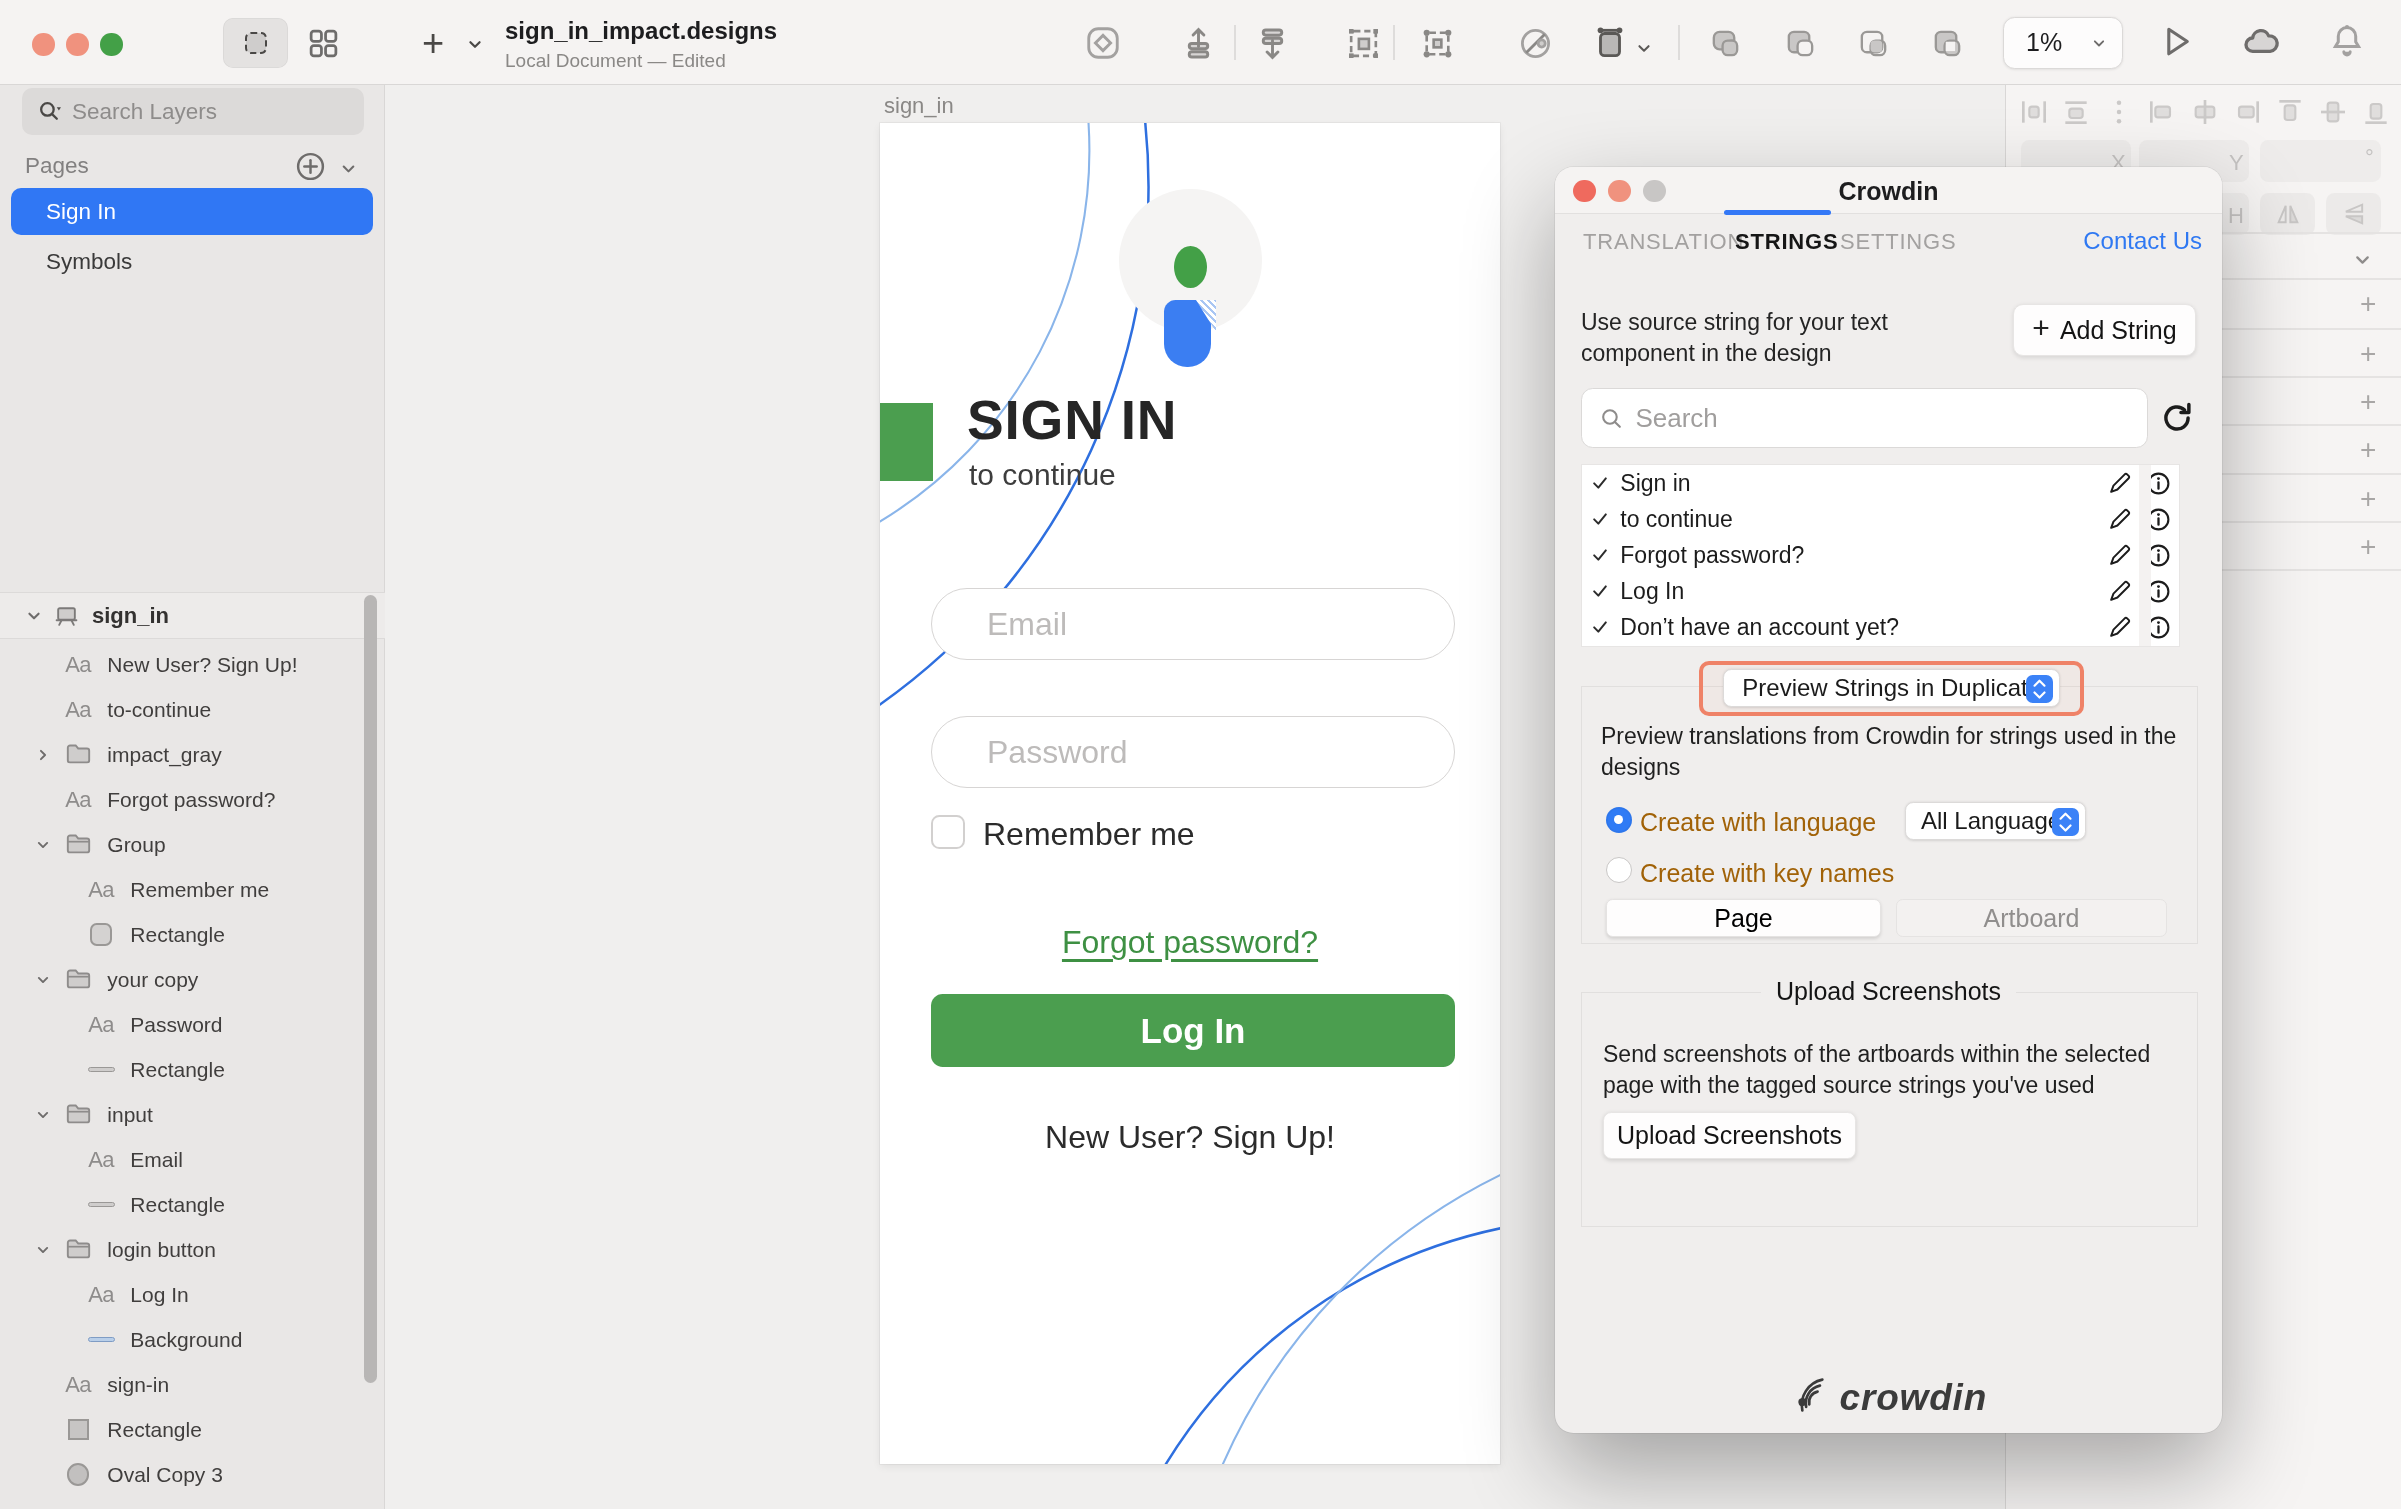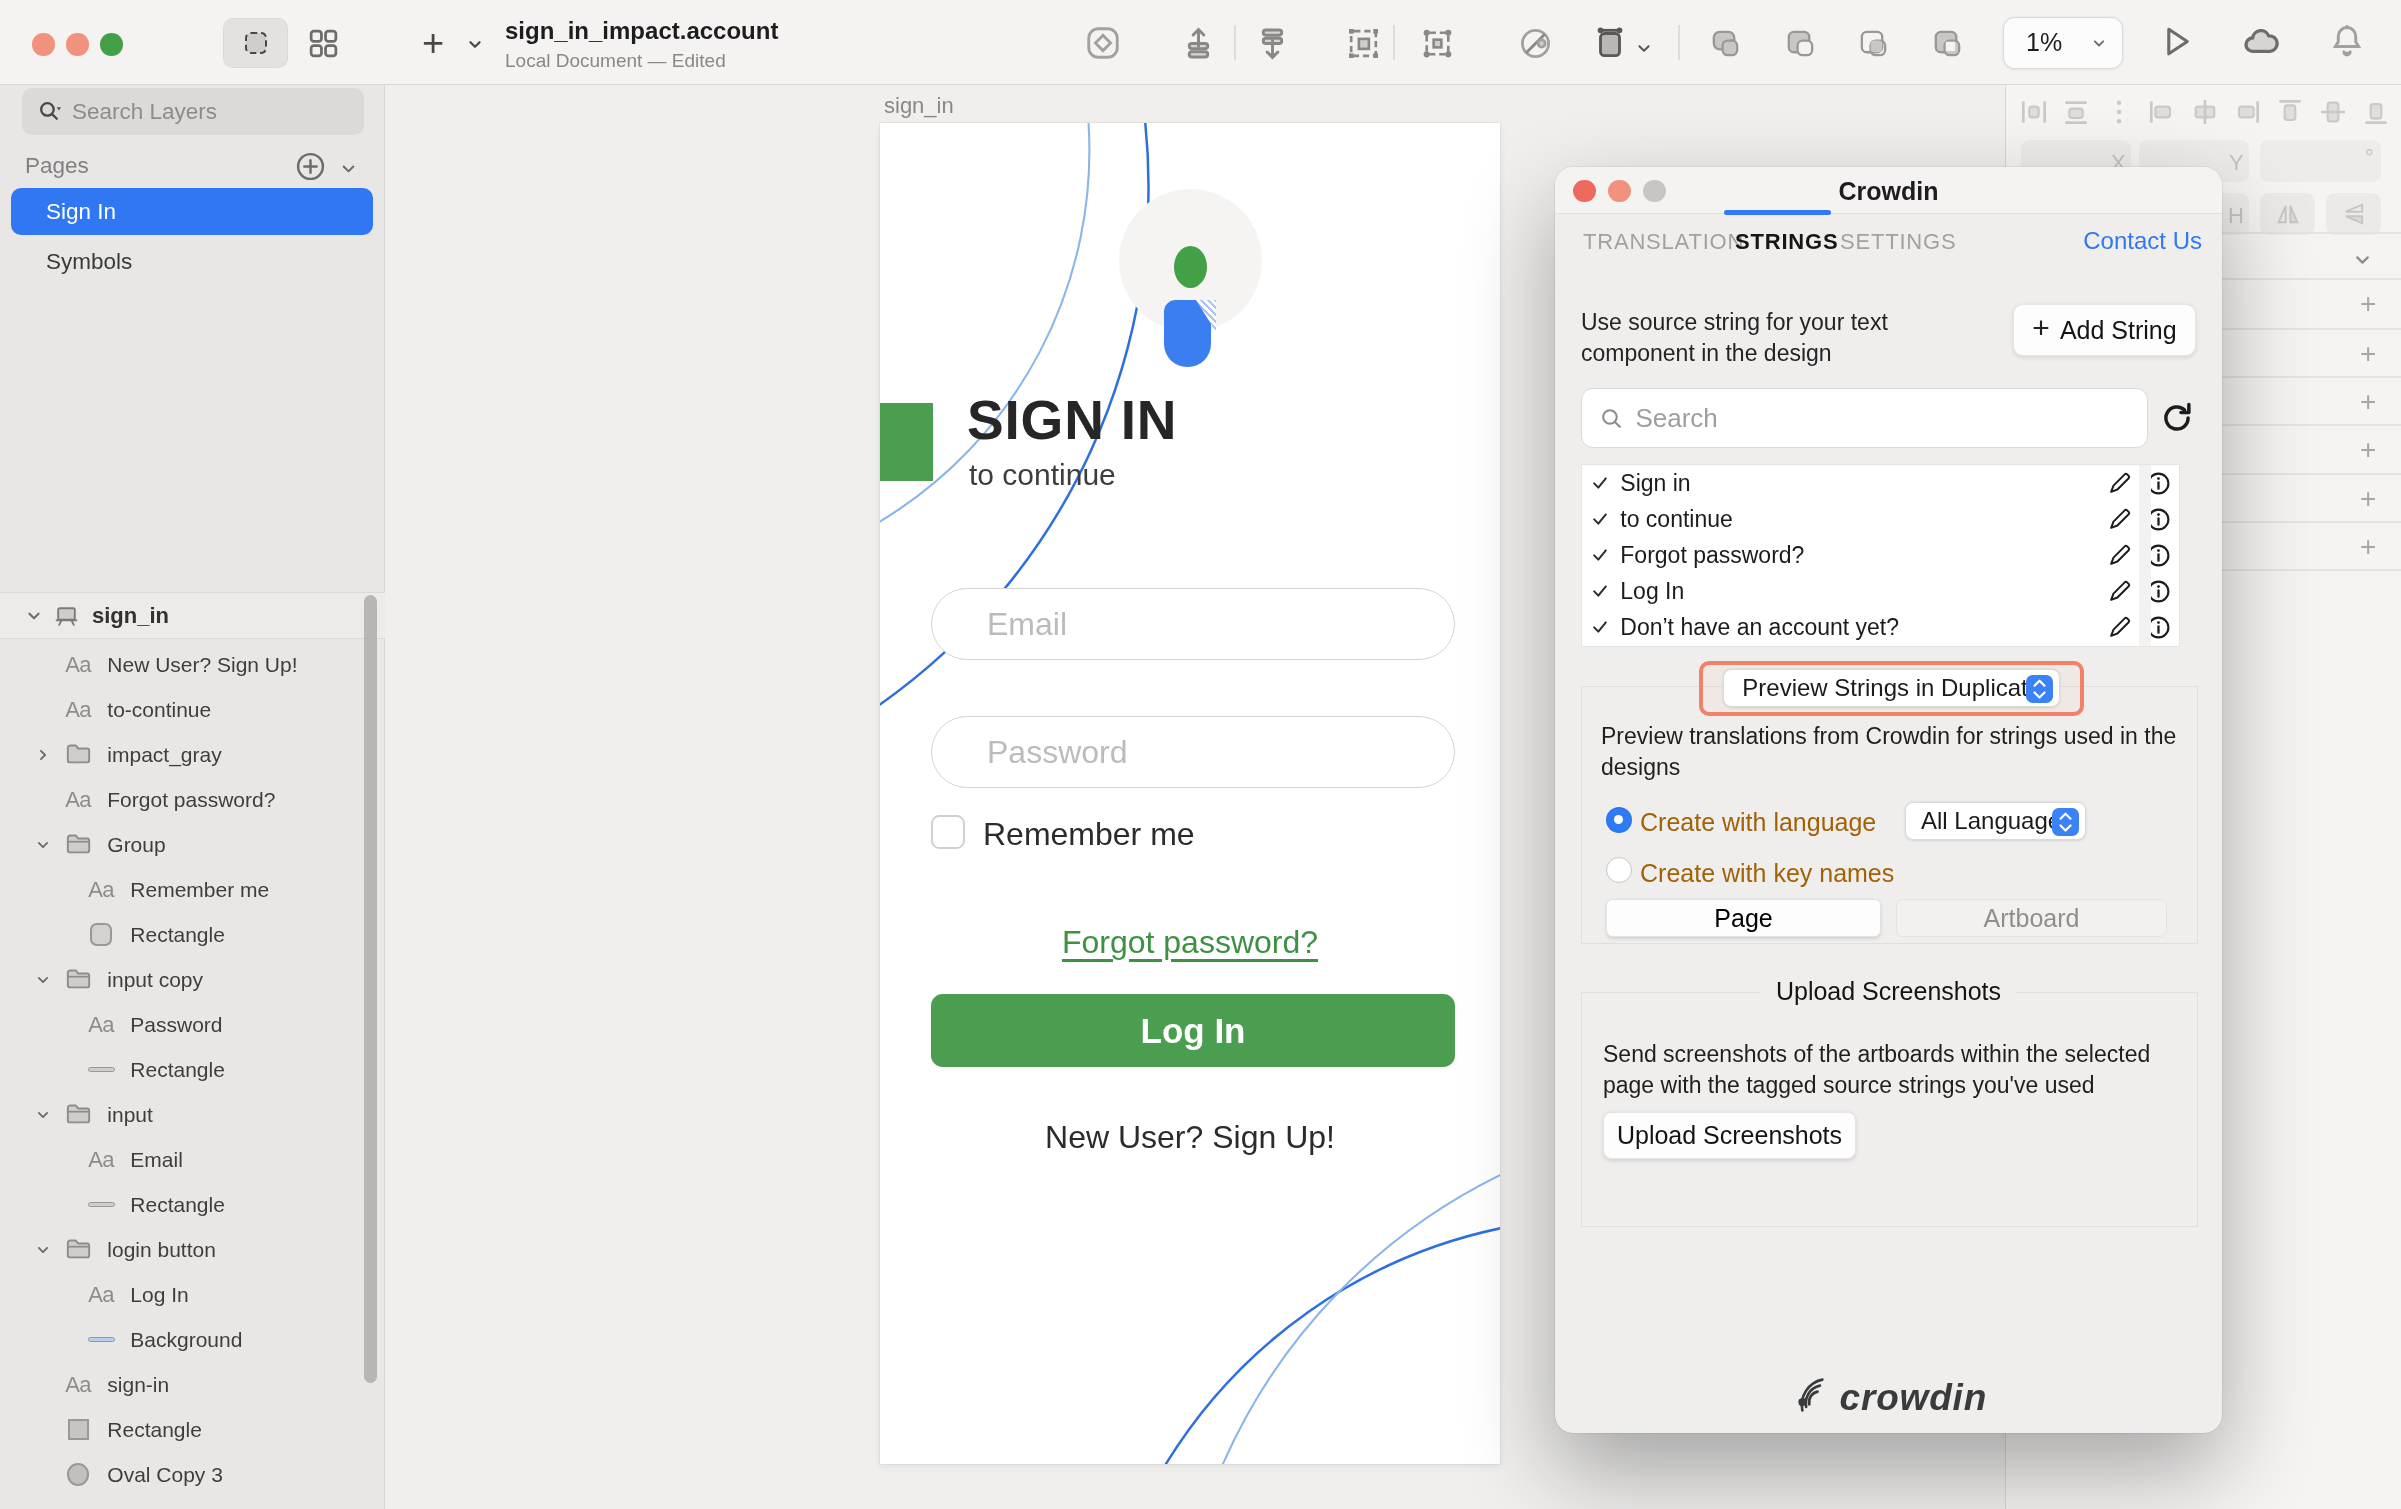--- a/index.html
+++ b/index.html
@@ -154,21 +154,21 @@
       <rect x="13.5" y="13.5" width="7.5" height="7.5" rx="2" fill="none" stroke="#6e6c6b" stroke-width="2"></rect>
     </svg>
   </div>
 
   <div id="tb-plus">+</div>
   <svg id="tb-plus-chev" width="22" height="22" viewBox="0 0 24 24">
     <polyline points="7,10 12,15 17,10" fill="none" stroke="#4a4846" stroke-width="2.4" stroke-linecap="round" stroke-linejoin="round"></polyline>
   </svg>
 
   <div id="title-block">
-    <div id="doc-title">sign_in_impact.account</div>
+    <div id="doc-title">sign_in_impact.designs</div>
     <div id="doc-subtitle">Local Document — Edited</div>
   </div>
 
   <div class="tool" style="left:1082px">
     <svg width="38" height="38" viewBox="0 0 24 24">
         <rect x="3" y="3" width="18" height="18" rx="6" fill="none" stroke="#a3a1a0" stroke-width="1.8"></rect>
         <rect x="8.6" y="8.6" width="6.8" height="6.8" fill="none" stroke="#a3a1a0" stroke-width="1.8" transform="rotate(45 12 12)"></rect>
       </svg>
   </div>
   <div class="tool" style="left:1177px">
@@ -371,21 +371,21 @@
   <div class="lrow d1" style="top:872px">
     <svg class="chev" width="20" height="20" viewBox="0 0 24 24">
         <polyline points="7,9.5 12,14.5 17,9.5" fill="none" stroke="#6e6c6b" stroke-width="2.3" stroke-linecap="round" stroke-linejoin="round"></polyline>
       </svg>
     <span class="ico">
         <svg width="27" height="23" viewBox="0 0 24 20">
           <path d="M2.5 4 a2 2 0 0 1 2-2 h5 l2.2 2.6 h7.8 a2 2 0 0 1 2 2 V15 a2 2 0 0 1 -2 2 h-15 a2 2 0 0 1 -2-2 Z" fill="#cfcdcc" stroke="#8e8c8b" stroke-width="1.7"></path>
           <line x1="2.5" y1="7.5" x2="21.5" y2="7.5" stroke="#8e8c8b" stroke-width="1.5"></line>
         </svg>
       </span>
-    <span class="llabel">input copy</span>
+    <span class="llabel">your copy</span>
   </div>
   <div class="lrow d2" style="top:917px">
       <span class="ico ico-aa"></span>
       <span class="llabel">Password</span>
     </div>
   <div class="lrow d2" style="top:962px">
       <span class="ico">
         <span class="ico-line"></span>
       </span>
       <span class="llabel">Rectangle</span>

